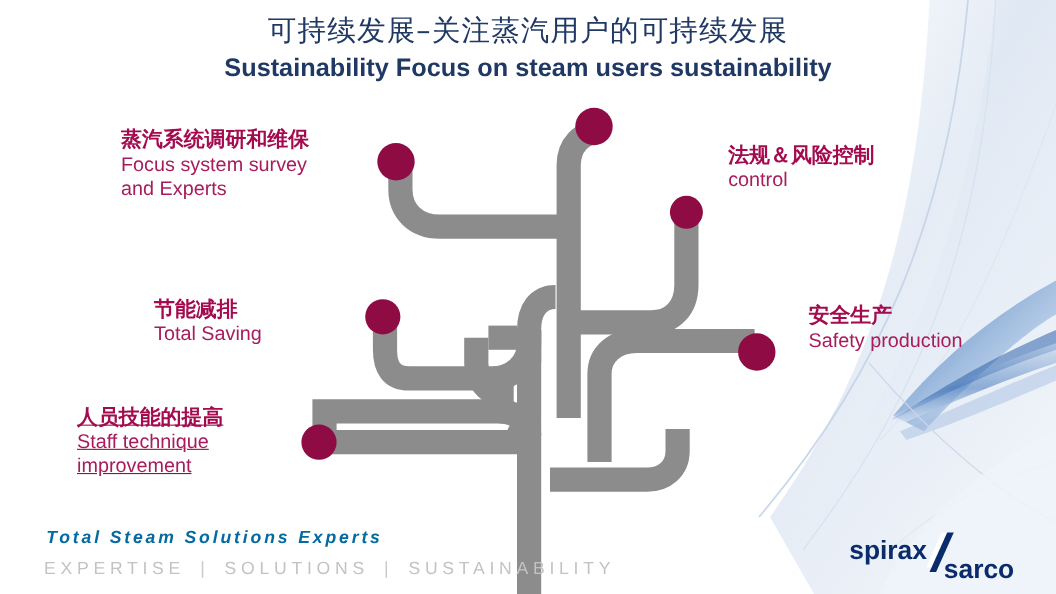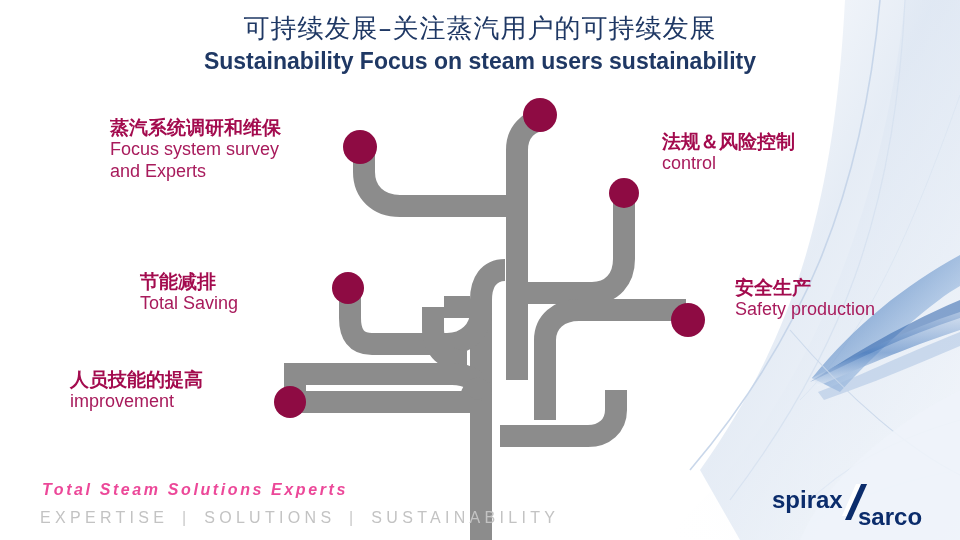--- a/index.html
+++ b/index.html
@@ -36,29 +36,29 @@
   .label .cn{
     font-size:19px;font-weight:bold;color:#A30B4E;display:block;margin-bottom:1px;
     font-family:"DejaVu Sans","Liberation Sans",sans-serif;
   }
   .label .en{
     font-size:18px;color:#A81B5C;display:block;font-weight:400;
   }
 
   #label-steam{left:110px;top:116px;width:235px;}
   #label-energy{left:140px;top:270px;width:175px;}
-  #label-staff{left:70px;top:368px;width:210px;}
+  #label-staff{left:70px;top:368px;width:210px;text-decoration:underline;}
   #label-regulation{left:662px;top:110px;width:195px;margin-top:20px;}
   #label-safety{left:735px;top:276px;width:220px;}
 
   
   #footer-tagline{
     position:absolute;left:42px;top:481px;
     font-size:16px;font-weight:bold;font-style:italic;
-    color:#ec4899;letter-spacing:2.6px;
+    color:#0369a1;letter-spacing:2.6px;
   }
   #footer-pillars{
     position:absolute;left:40px;top:509px;
     font-size:16px;color:#C3C3C3;letter-spacing:4.3px;
   }
   #footer-pillars .sep{color:#C9C9C9;padding:0 5px;}
 
   
   #logo{
     position:absolute;left:770px;top:484px;width:175px;height:48px;
@@ -165,20 +165,21 @@
     <span class="en">and Experts</span>
   </div>
 
   <div class="label" id="label-energy">
     <span class="cn">节能减排</span>
     <span class="en">Total Saving</span>
   </div>
 
   <div class="label" id="label-staff">
     <span class="cn">人员技能的提高</span>
+    <span class="en">Staff technique</span>
     <span class="en">improvement</span>
   </div>
 
   <div class="label" id="label-regulation">
     <span class="cn">法规＆风险控制</span>
     <span class="en">control</span>
   </div>
 
   <div class="label" id="label-safety">
     <span class="cn">安全生产</span>

